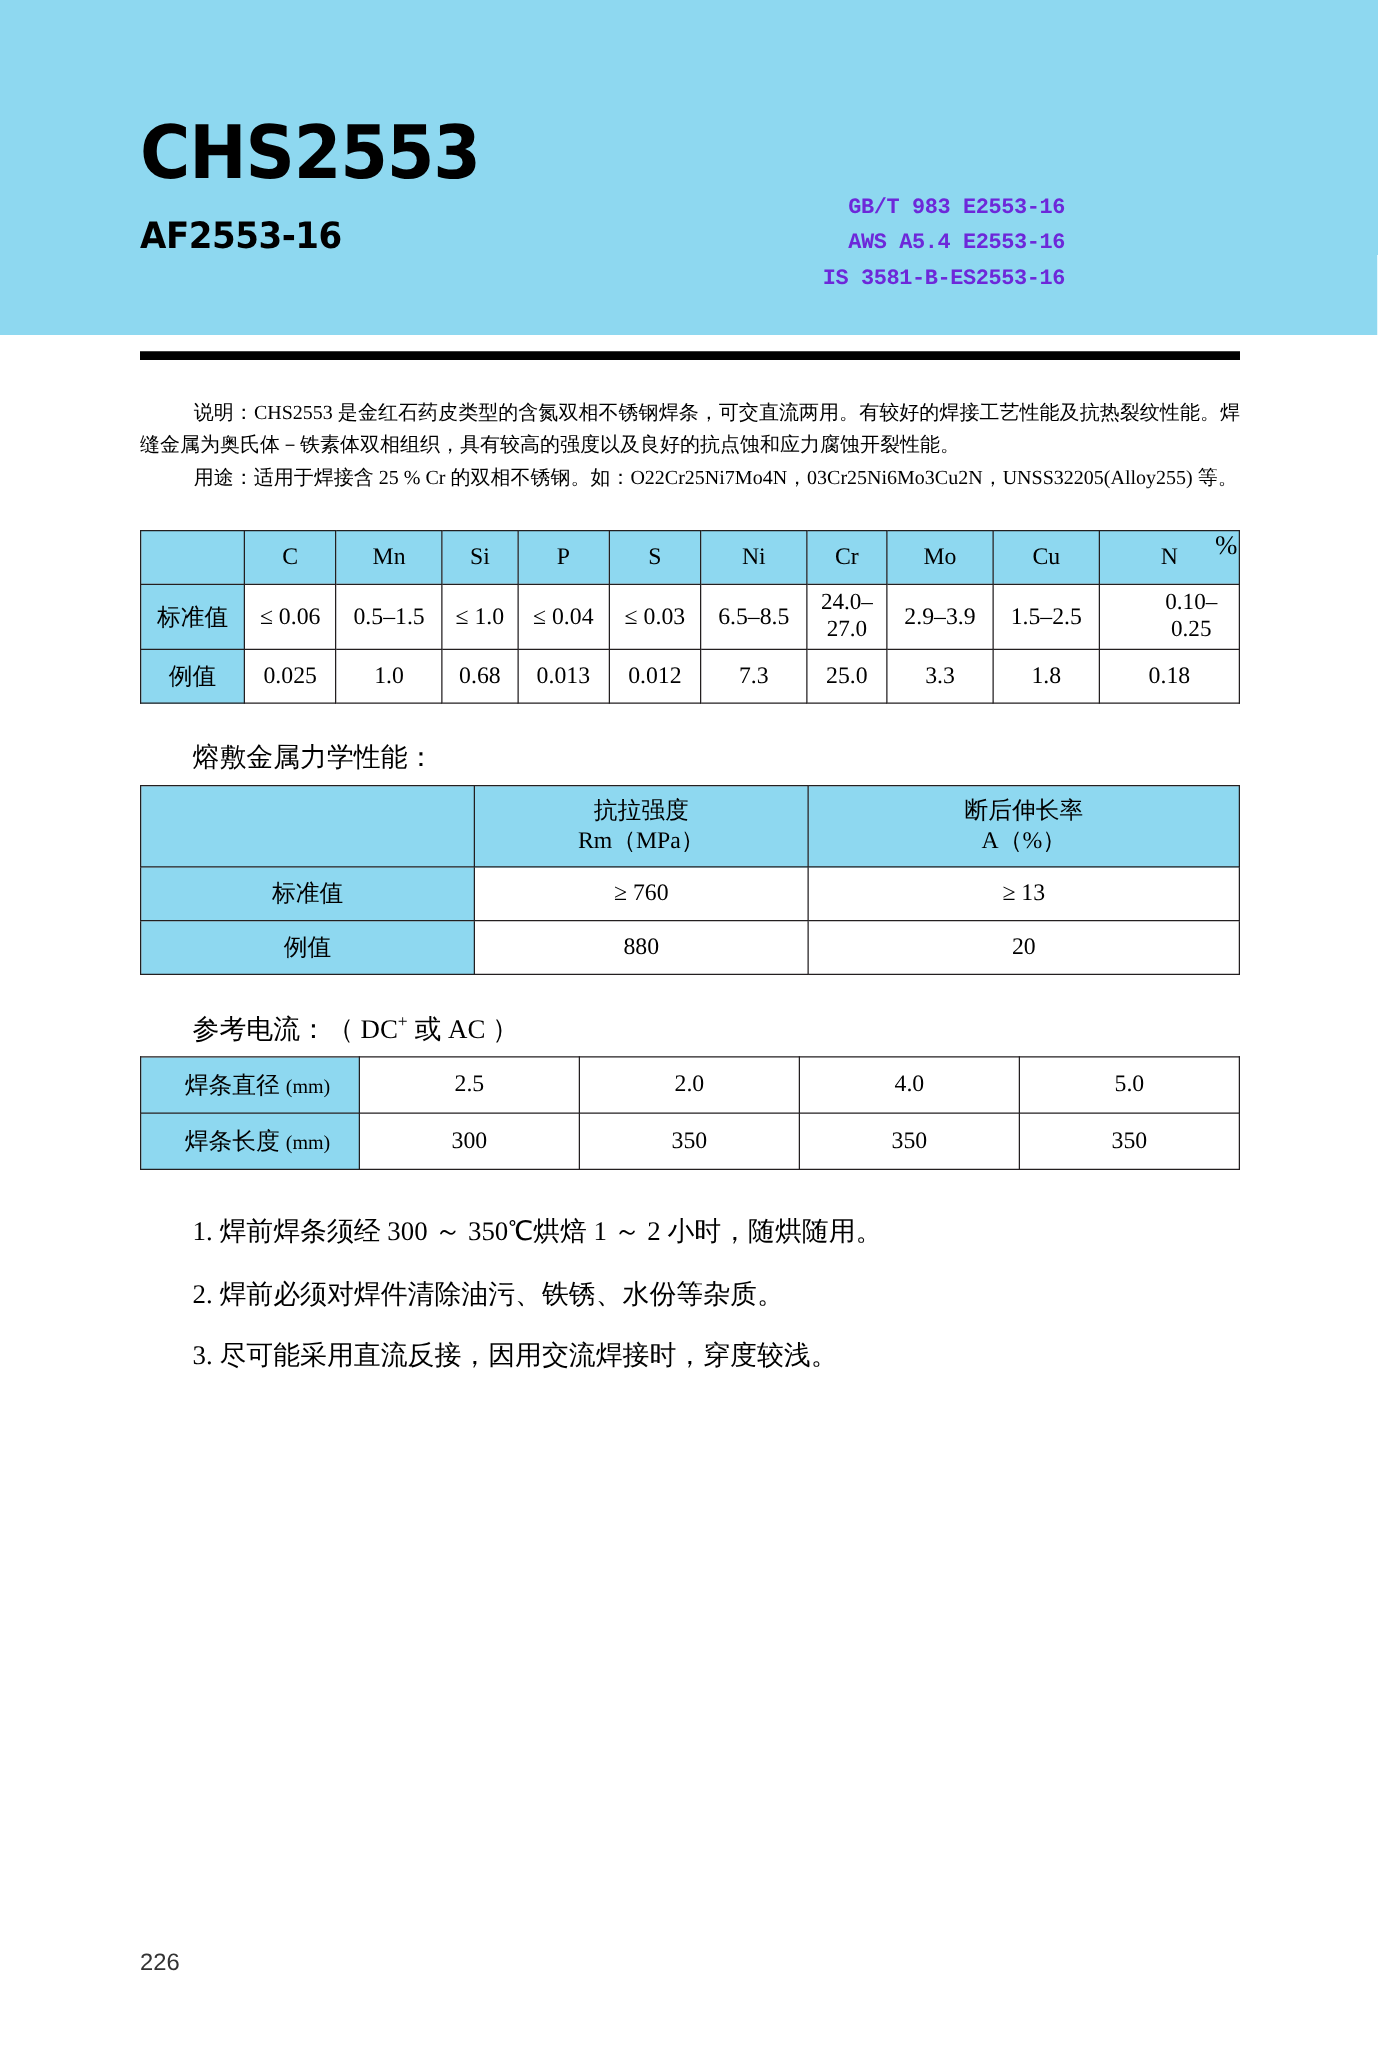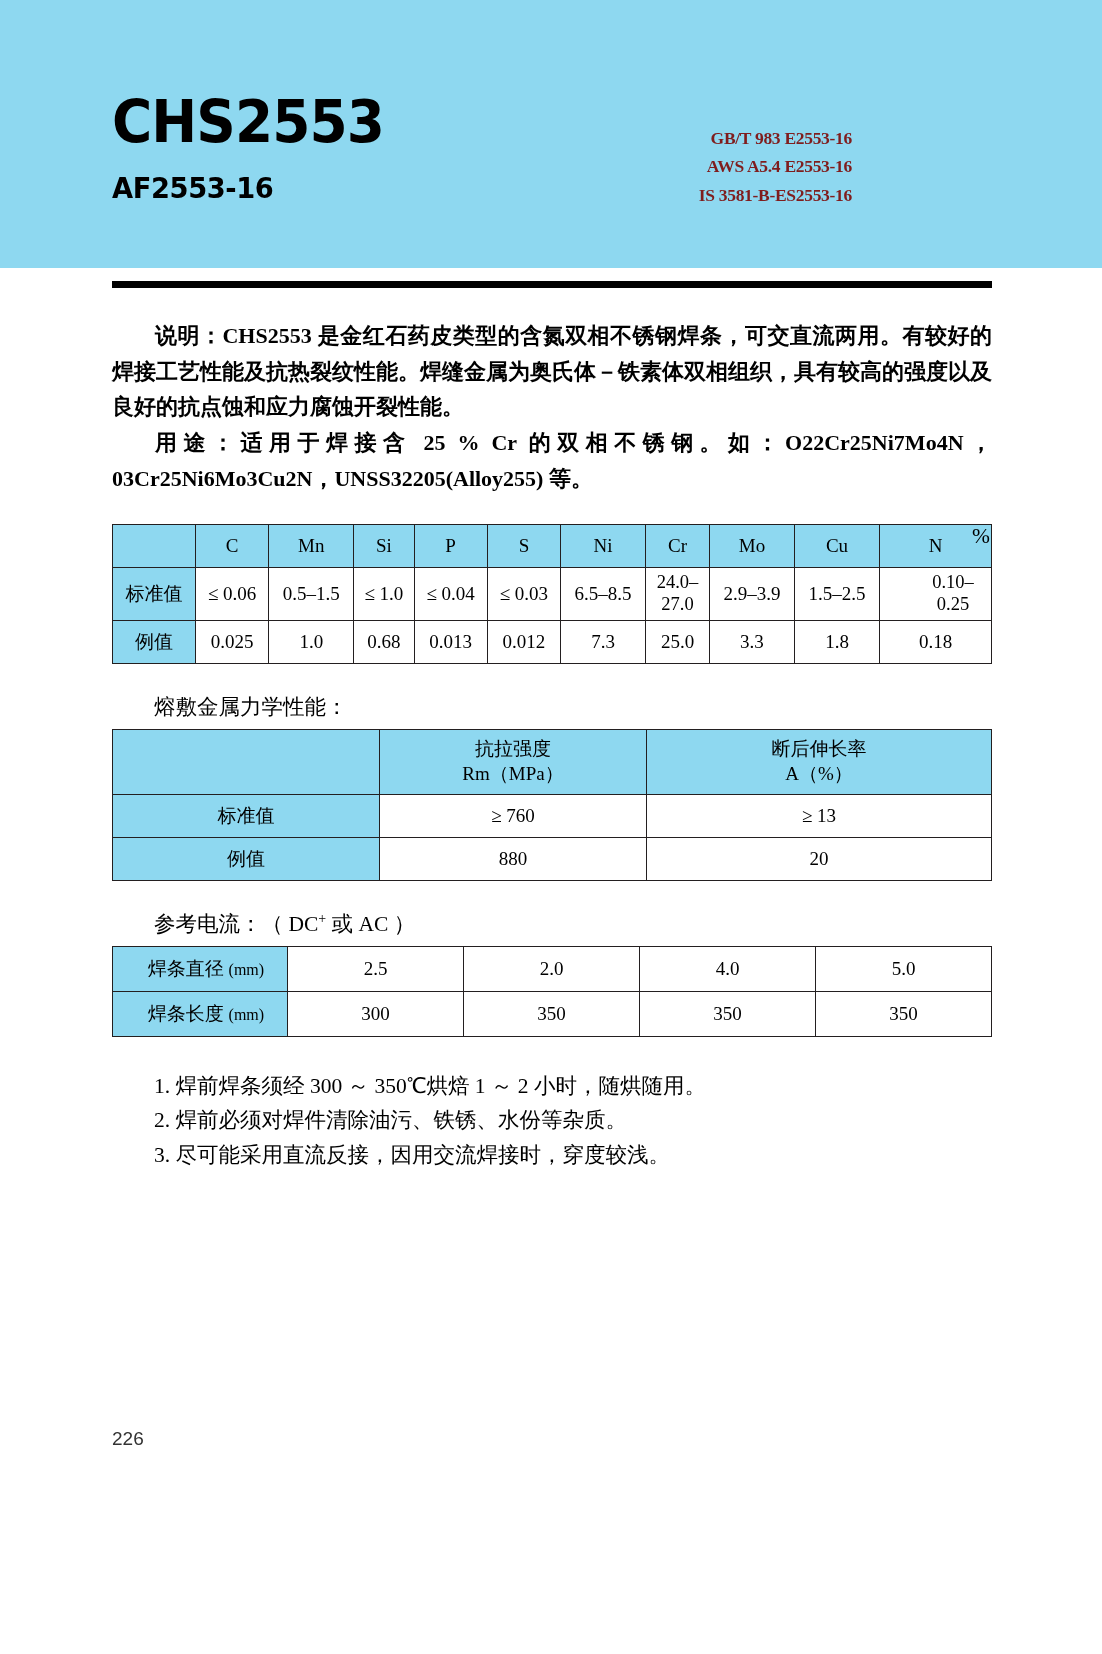--- a/index.html
+++ b/index.html
@@ -53,52 +53,51 @@
     font-size: 29px;
     letter-spacing: -0.4px;
     margin-top: 20px;
     color: #000;
     transform: scaleX(0.94);
     transform-origin: left center;
   }
   .std-block {
     position: absolute;
     right: 140px;
-    top: 124px;
+    top: 152px;
     text-align: right;
-    font-family: Liberation Serif, serif;
+    font-family: Liberation Mono, monospace;
     font-weight: bold;
     font-size: 17.5px;
     line-height: 1.62;
     letter-spacing: -0.3px;
-    color: #7f1d1d;
+    color: #6d28d9;
   }
   .rule {
     position: absolute;
     left: 112px;
     top: 281px;
     width: 880px;
     height: 7px;
     background: #000;
   }
 
   
   .content {
     position: absolute;
     left: 112px;
     top: 318px;
     width: 880px;
   }
   p.para {
     margin: 0;
-    font-size: 22px;
+    font-size: 16px;
     line-height: 1.62;
     text-align: justify;
     text-indent: 0;
-    font-weight: bold;
   }
   p.para.indent {
     text-indent: 43px;
   }
   .sec-title {
     font-size: 21.5px;
     font-weight: normal;
     margin-top: 28px;
     margin-bottom: 8px;
     padding-left: 42px;
@@ -136,27 +135,27 @@
   .tbl-cur { margin-top: 8px; }
   .tbl-cur td { height: 36px; }
   .tbl-cur .rowlabel { background: #8ed8f0; width: 158px; padding-left: 14px; }
   .small-unit { font-size: 16px; }
 
   .notes {
     margin-top: 32px;
     font-size: 21.5px;
     line-height: 1.6;
   }
-  .notes .nt { padding-left: 42px; }
+  .notes .nt { padding-left: 42px; margin-top: 15px; }
   .notes .note-hd { padding-left: 42px; }
 
   .pagenum {
     position: absolute;
     left: 112px;
-    top: 1428px;
+    top: 1560px;
     font-size: 19px;
     color: #333;
     font-family: "Liberation Sans", sans-serif;
   }
   sup { font-size: 0.65em; vertical-align: super; }
 </style>
 </head>
 <body>
 
 <div class="header-band">

